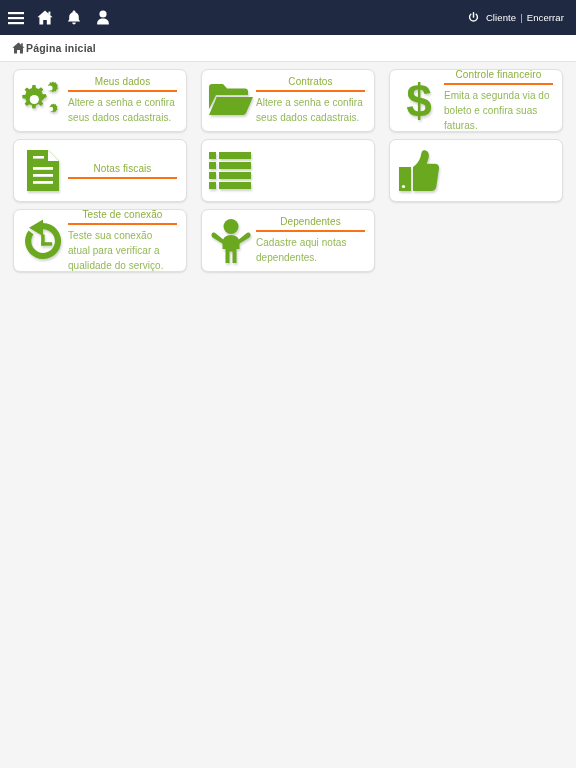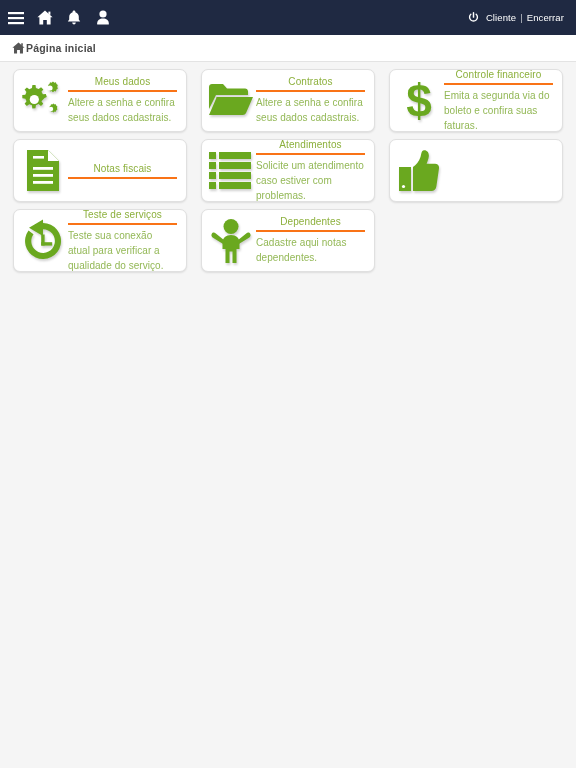--- a/index.html
+++ b/index.html
@@ -260,24 +260,20 @@
             <rect x="11" y="1" width="32" height="7"></rect>
             <rect x="1" y="11" width="7" height="7"></rect>
             <rect x="11" y="11" width="32" height="7"></rect>
             <rect x="1" y="21" width="7" height="7"></rect>
             <rect x="11" y="21" width="32" height="7"></rect>
             <rect x="1" y="31" width="7" height="7"></rect>
             <rect x="11" y="31" width="32" height="7"></rect>
           </g>
         </svg>
       </div>
-      <div class="card-body">
-        <div class="card-title">Atendimentos</div>
-        <div class="card-desc">Solicite um atendimento caso estiver com problemas.</div>
-      </div>
     </div>
   </div>
 
   <div class="card-slot">
     <div class="card">
       <div class="card-icon">
         <svg width="42" height="44" viewBox="0 0 42 44">
           <path d="M1 18 L13 18 L13 42 L1 42 Z" fill="#6aa81f"></path>
           <circle cx="5.5" cy="37.5" r="1.6" fill="#ffffff"></circle>
           <path d="M15 18 C18 16 21 12.5 22.5 8 C23.4 5.2 23.2 1.5 26 1.2 C29.2 0.9 31.2 3.8 30.8 7.4 C30.5 10 29.4 12.6 28.6 14.8 L37 14.8 C39.6 14.8 41.4 16.8 41 19.3 L38.4 37.2 C38.1 39.9 36 42 33.3 42 L15 42 Z" fill="#6aa81f"></path>
@@ -289,21 +285,21 @@
   <div class="card-slot">
     <div class="card">
       <div class="card-icon">
         <svg width="46" height="44" viewBox="0 0 46 44">
           <path d="M23 4 A18 18 0 1 1 8.5 11.4 L13.5 15.2 A11.8 11.8 0 1 0 23 10.3 L23 17 L9 8.8 L23 0.5 Z" fill="#6aa81f"></path>
           <rect x="21.2" y="15.5" width="3.4" height="11" fill="#6aa81f"></rect>
           <rect x="21.2" y="23.2" width="11" height="3.4" fill="#6aa81f"></rect>
         </svg>
       </div>
       <div class="card-body">
-        <div class="card-title">Teste de serviços</div>
+        <div class="card-title">Teste de conexão</div>
         <div class="card-desc">Teste sua conexão atual para verificar a qualidade do serviço.</div>
       </div>
     </div>
   </div>
 
   <div class="card-slot">
     <div class="card">
       <div class="card-icon">
         <svg width="40" height="46" viewBox="0 0 40 46">
           <circle cx="20" cy="8.5" r="7.5" fill="#6aa81f"></circle>

